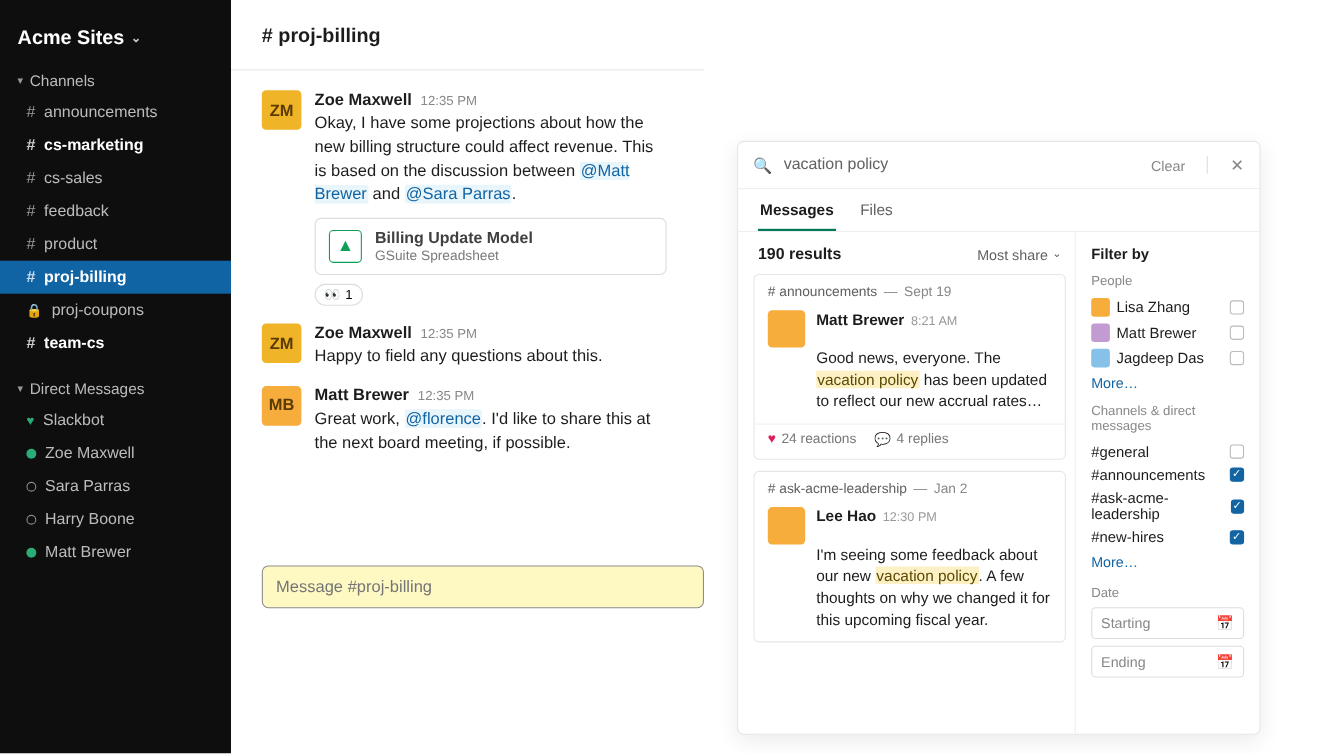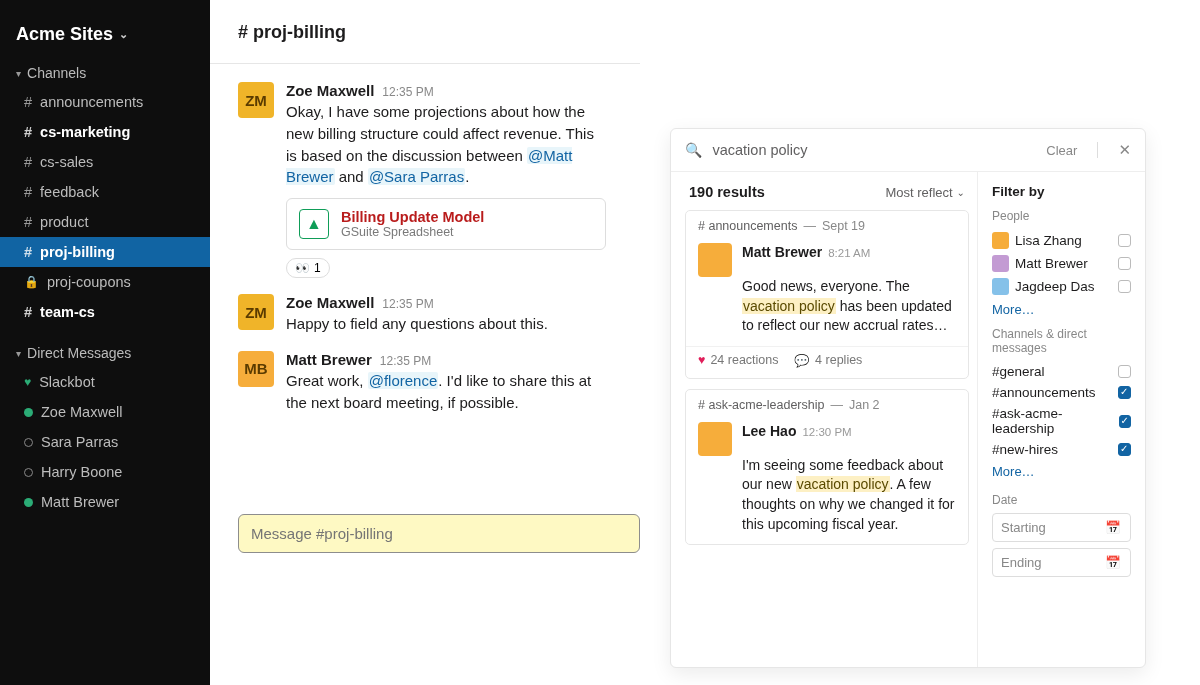--- a/index.html
+++ b/index.html
@@ -31,21 +31,21 @@
   .avatar.zoe { background:#f0b429; }
   .avatar.matt { background:#f6ad3b; }
   .msg-body { flex:1; }
   .msg-head { display:flex; align-items:baseline; gap:8px; }
   .msg-author { font-weight:800; font-size:15px; color:#1d1c1d; }
   .msg-time { font-size:12px; color:#888; }
   .msg-text { font-size:15px; color:#1d1c1d; line-height:1.45; margin-top:2px; max-width: 320px; }
   .mention { color:#1264a3; background:#e8f5fa; padding:0 1px; border-radius:2px; }
   .attachment { margin-top:10px; border:1px solid #ddd; border-radius:6px; padding:10px 12px; display:flex; gap:12px; align-items:center; max-width:320px; cursor:pointer; }
   .att-icon { width:30px; height:30px; border:1.5px solid #0F9D58; border-radius:4px; display:flex; align-items:center; justify-content:center; color:#0F9D58; }
-  .att-title { font-weight:700; font-size:14.5px; color:#b91c1c; }
+  .att-title { font-weight:700; font-size:14.5px; color:#404040; }
   .att-sub { font-size:12.5px; color:#7a7a7a; }
   .reaction { margin-top:8px; display:inline-flex; align-items:center; gap:4px; border:1px solid #ddd; border-radius:12px; padding:2px 8px; font-size:12px; cursor:pointer; background:#fff; }
   .composer { position:absolute; left:238px; bottom:132px; width:402px; }
   .composer-input { width:100%; border:1.5px solid #8d8d8d; border-radius:6px; padding:10px 12px; font-size:15px; color:#777; background:#fef9c3; }
   
   
   .search-panel { position:absolute; left:670px; top:128px; width:476px; height:540px; background:#fff; border:1px solid #e6e6e6; border-radius:6px; box-shadow:0 6px 20px rgba(0,0,0,.08); display:flex; flex-direction:column; overflow:hidden; }
   .sp-top { padding:12px 14px; display:flex; align-items:center; gap:10px; border-bottom:1px solid #eee; }
   .sp-search-icon { color:#999; font-size:14px; }
   .sp-query { flex:1; font-size:14.5px; color:#616061; border:none; outline:none; }
@@ -209,26 +209,30 @@
 </div>
 
 <section class="search-panel">
   <div class="sp-top">
     <span class="sp-search-icon">🔍</span>
     <input class="sp-query" value="vacation policy" style="">
     <span class="sp-clear">Clear</span>
     <span class="sp-divider"></span>
     <span class="sp-close">✕</span>
   </div>
+  <div class="sp-tabs">
+    <div class="sp-tab active">Messages</div>
+    <div class="sp-tab">Files</div>
+  </div>
   <div class="sp-body">
     <div class="sp-results">
       <div class="sp-header-row">
         <span class="sp-count">190 results</span>
         <span class="sp-sort">
-          <span>Most reflect</span>
+          <span>Most share</span>
           <span style="font-size:10px;">⌄</span>
         </span>
       </div>
       <div id="results">
           <div class="result-card">
             <div class="rc-head">
               <span class="rc-channel"># announcements</span>
               <span>—</span>
               <span>Sept 19</span>
             </div>

